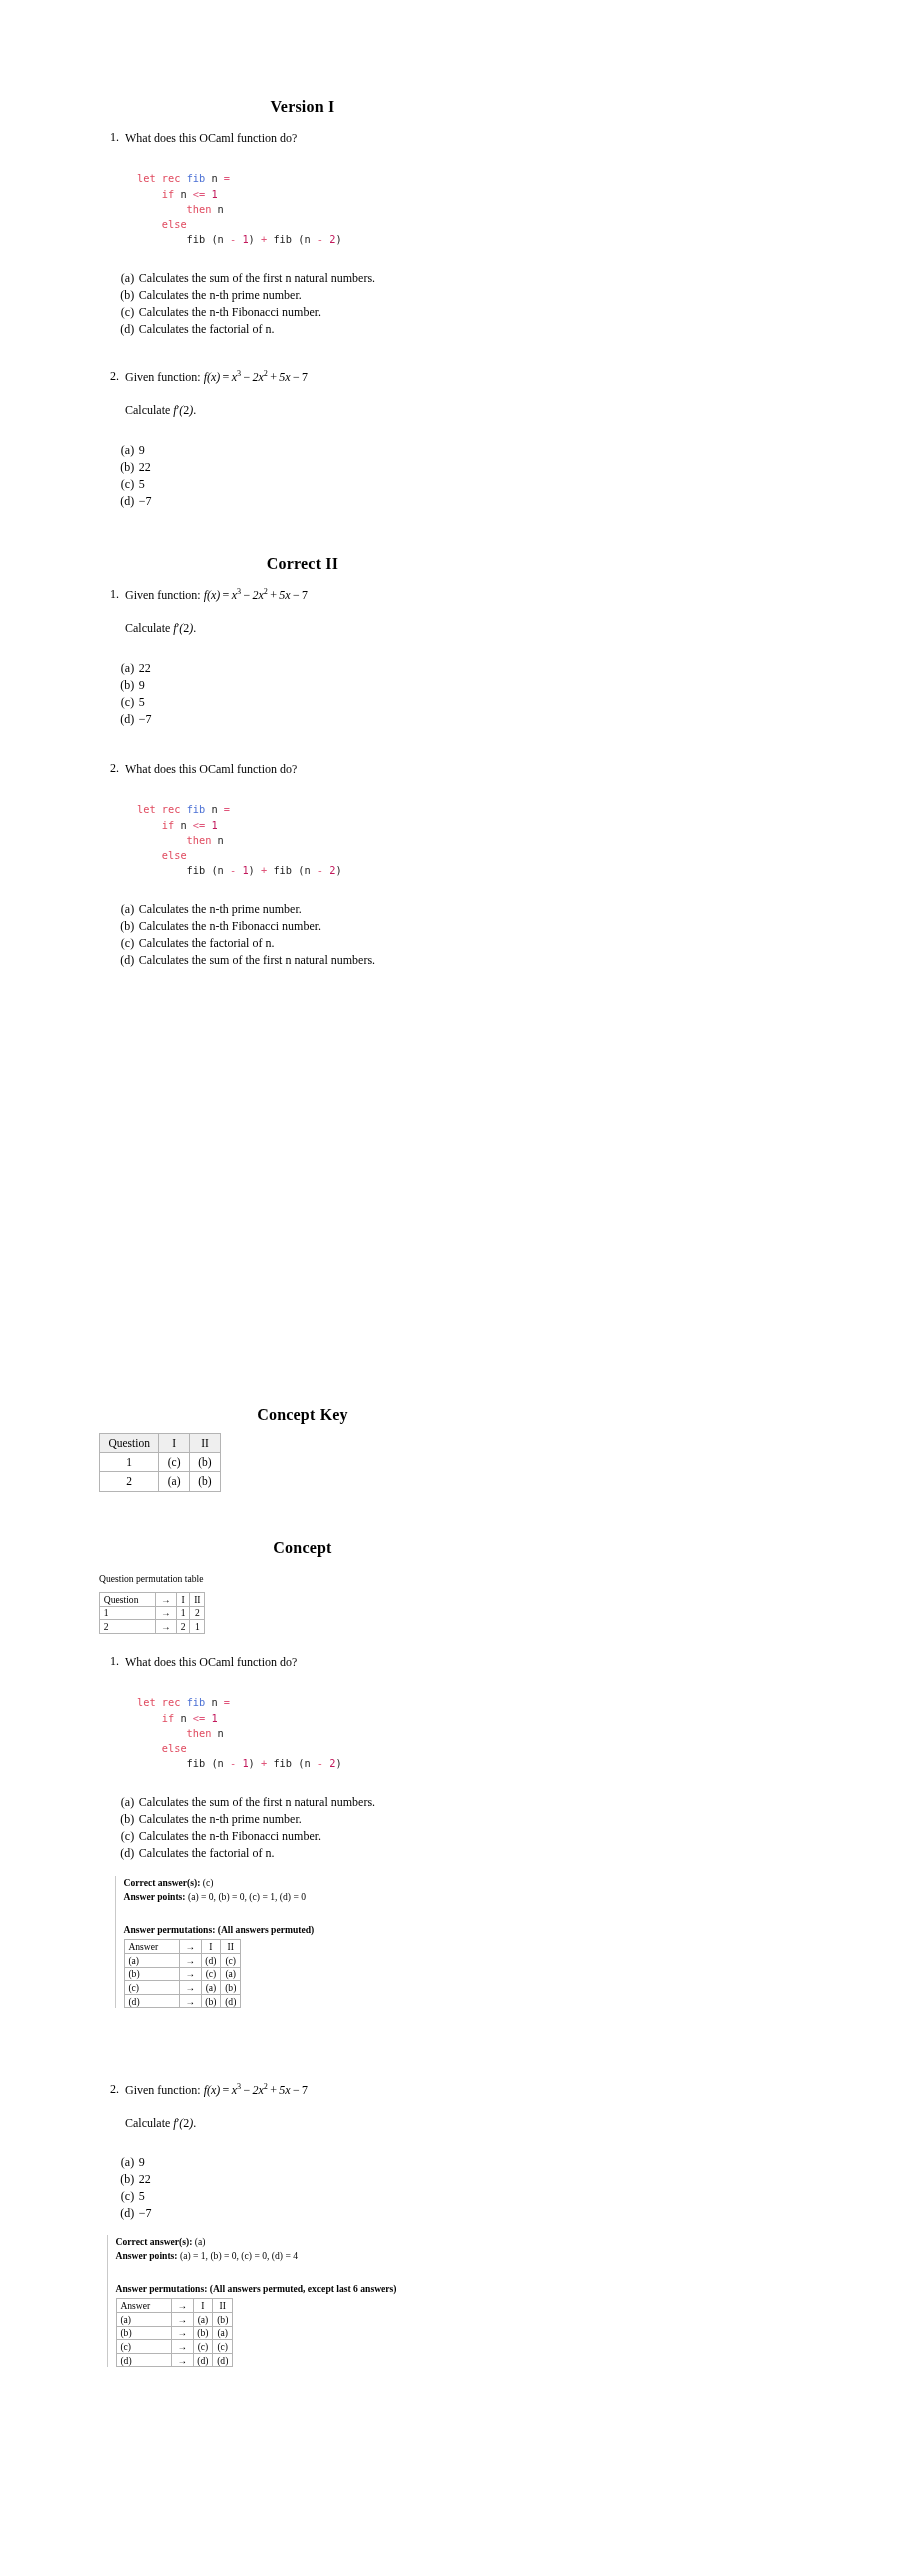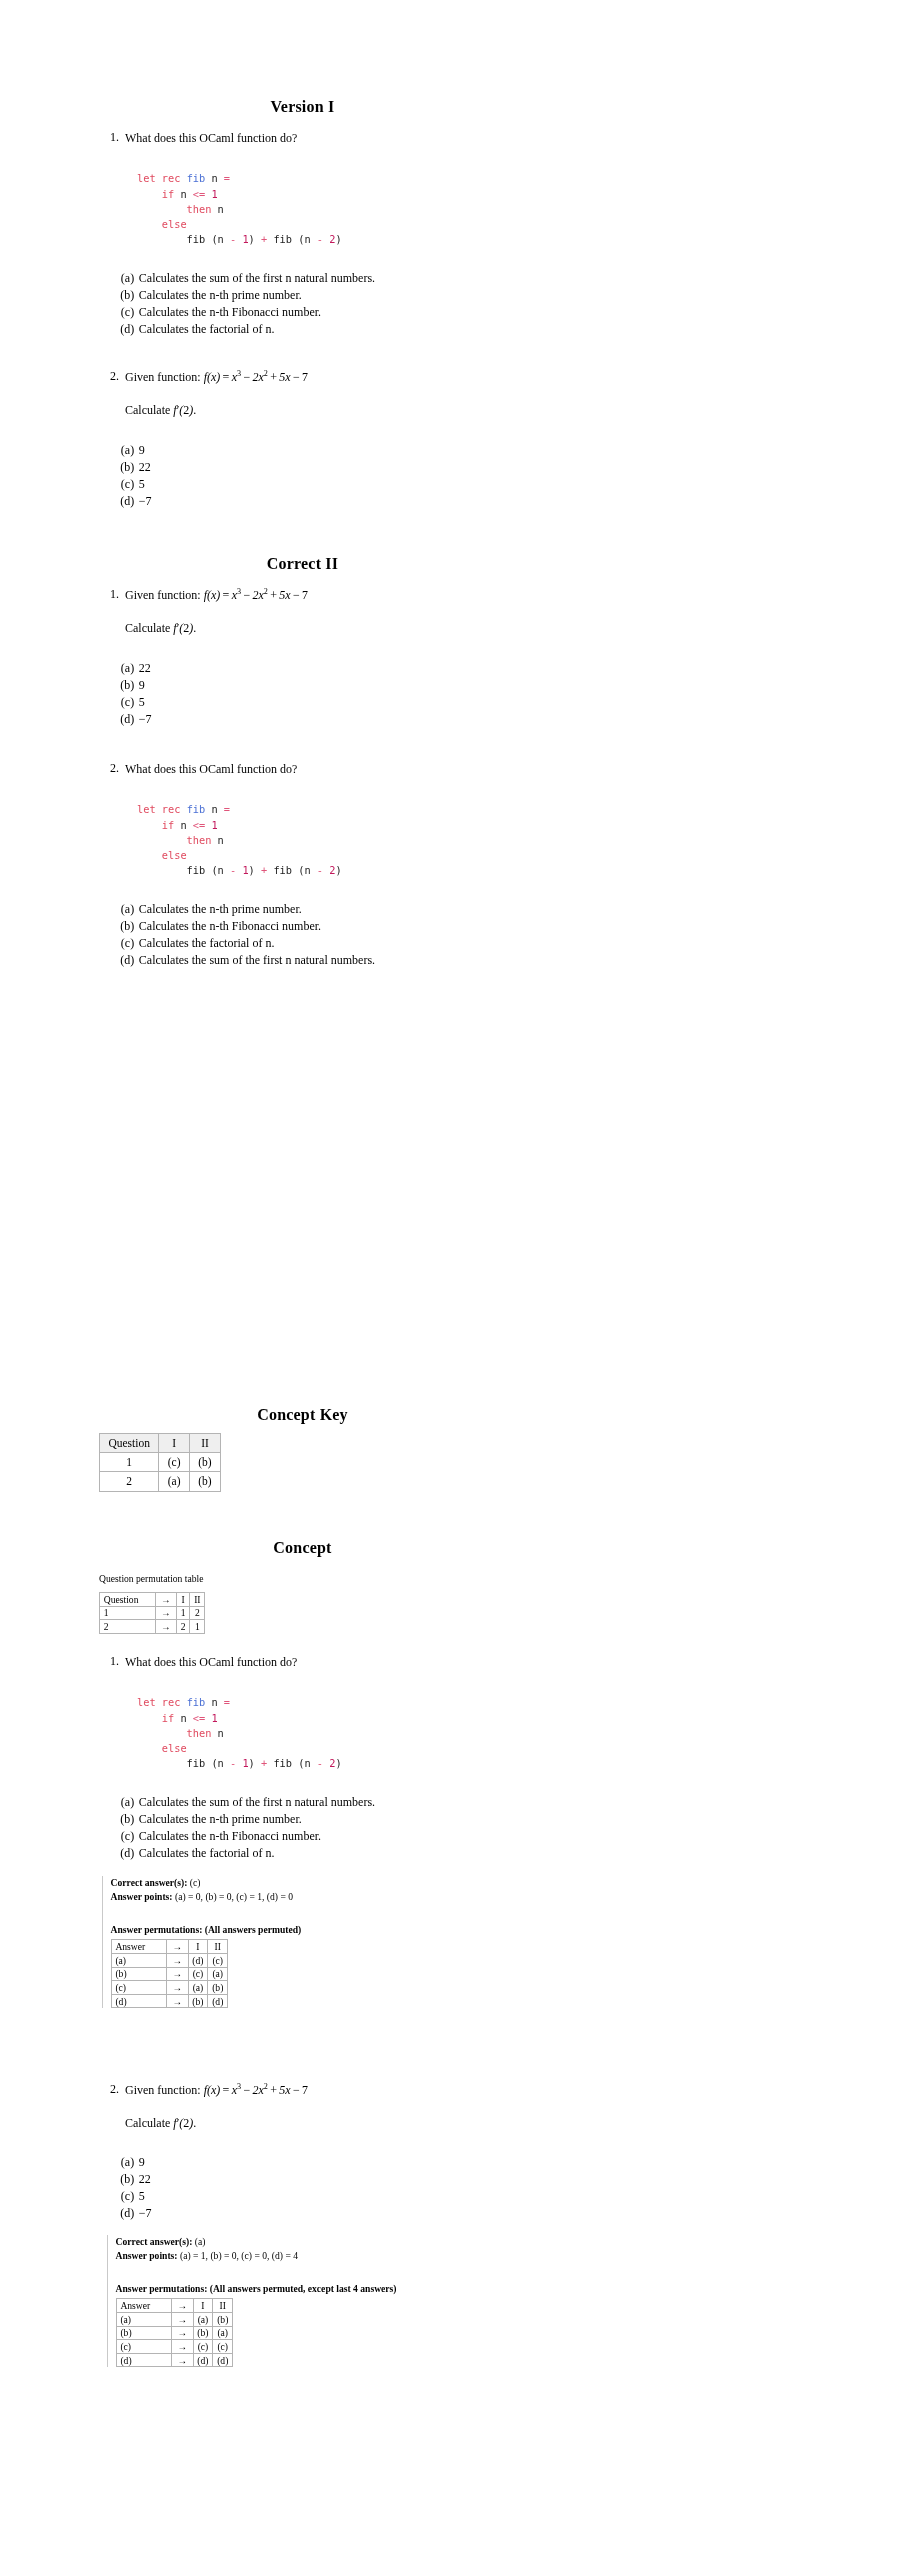--- a/index.html
+++ b/index.html
@@ -358,21 +358,21 @@
 
   <div class="block" style="top:1792px;">
     <div class="choices">
         <div class="choice"><span class="lbl">(a)</span><span>Calculates the sum of the first n natural numbers.</span></div>
         <div class="choice"><span class="lbl">(b)</span><span>Calculates the n-th prime number.</span></div>
         <div class="choice"><span class="lbl">(c)</span><span>Calculates the n-th Fibonacci number.</span></div>
         <div class="choice"><span class="lbl">(d)</span><span>Calculates the factorial of n.</span></div>
       </div>
   </div>
 
-  <div class="block" style="top:1876px; left:102px; width:399px;">
+  <div class="block" style="top:1876px; left:115px; width:399px;">
     <div class="ann">
       <div class="line">
         <b>Correct answer(s):</b>
         <span>(c)</span>
       </div>
       <div class="line">
         <b>Answer points:</b>
         <span>(a) = 0, (b) = 0, (c) = 1, (d) = 0</span>
       </div>
       <div class="permtitle">Answer permutations: (All answers permuted)</div>
@@ -443,21 +443,21 @@
   <div class="block" style="top:2235px; left:107px; width:399px;">
     <div class="ann">
       <div class="line">
         <b>Correct answer(s):</b>
         <span>(a)</span>
       </div>
       <div class="line">
         <b>Answer points:</b>
         <span>(a) = 1, (b) = 0, (c) = 0, (d) = 4</span>
       </div>
-      <div class="permtitle">Answer permutations: (All answers permuted, except last 4 answers)</div>
+      <div class="permtitle">Answer permutations: (All answers permuted, except last 6 answers)</div>
       <table class="perm">
           <thead>
             <tr>
               <th class="first">Answer</th>
               <th class="arrowcell">→</th>
               <th>I</th>
               <th>II</th>
             </tr>
           </thead>
           <tbody>

